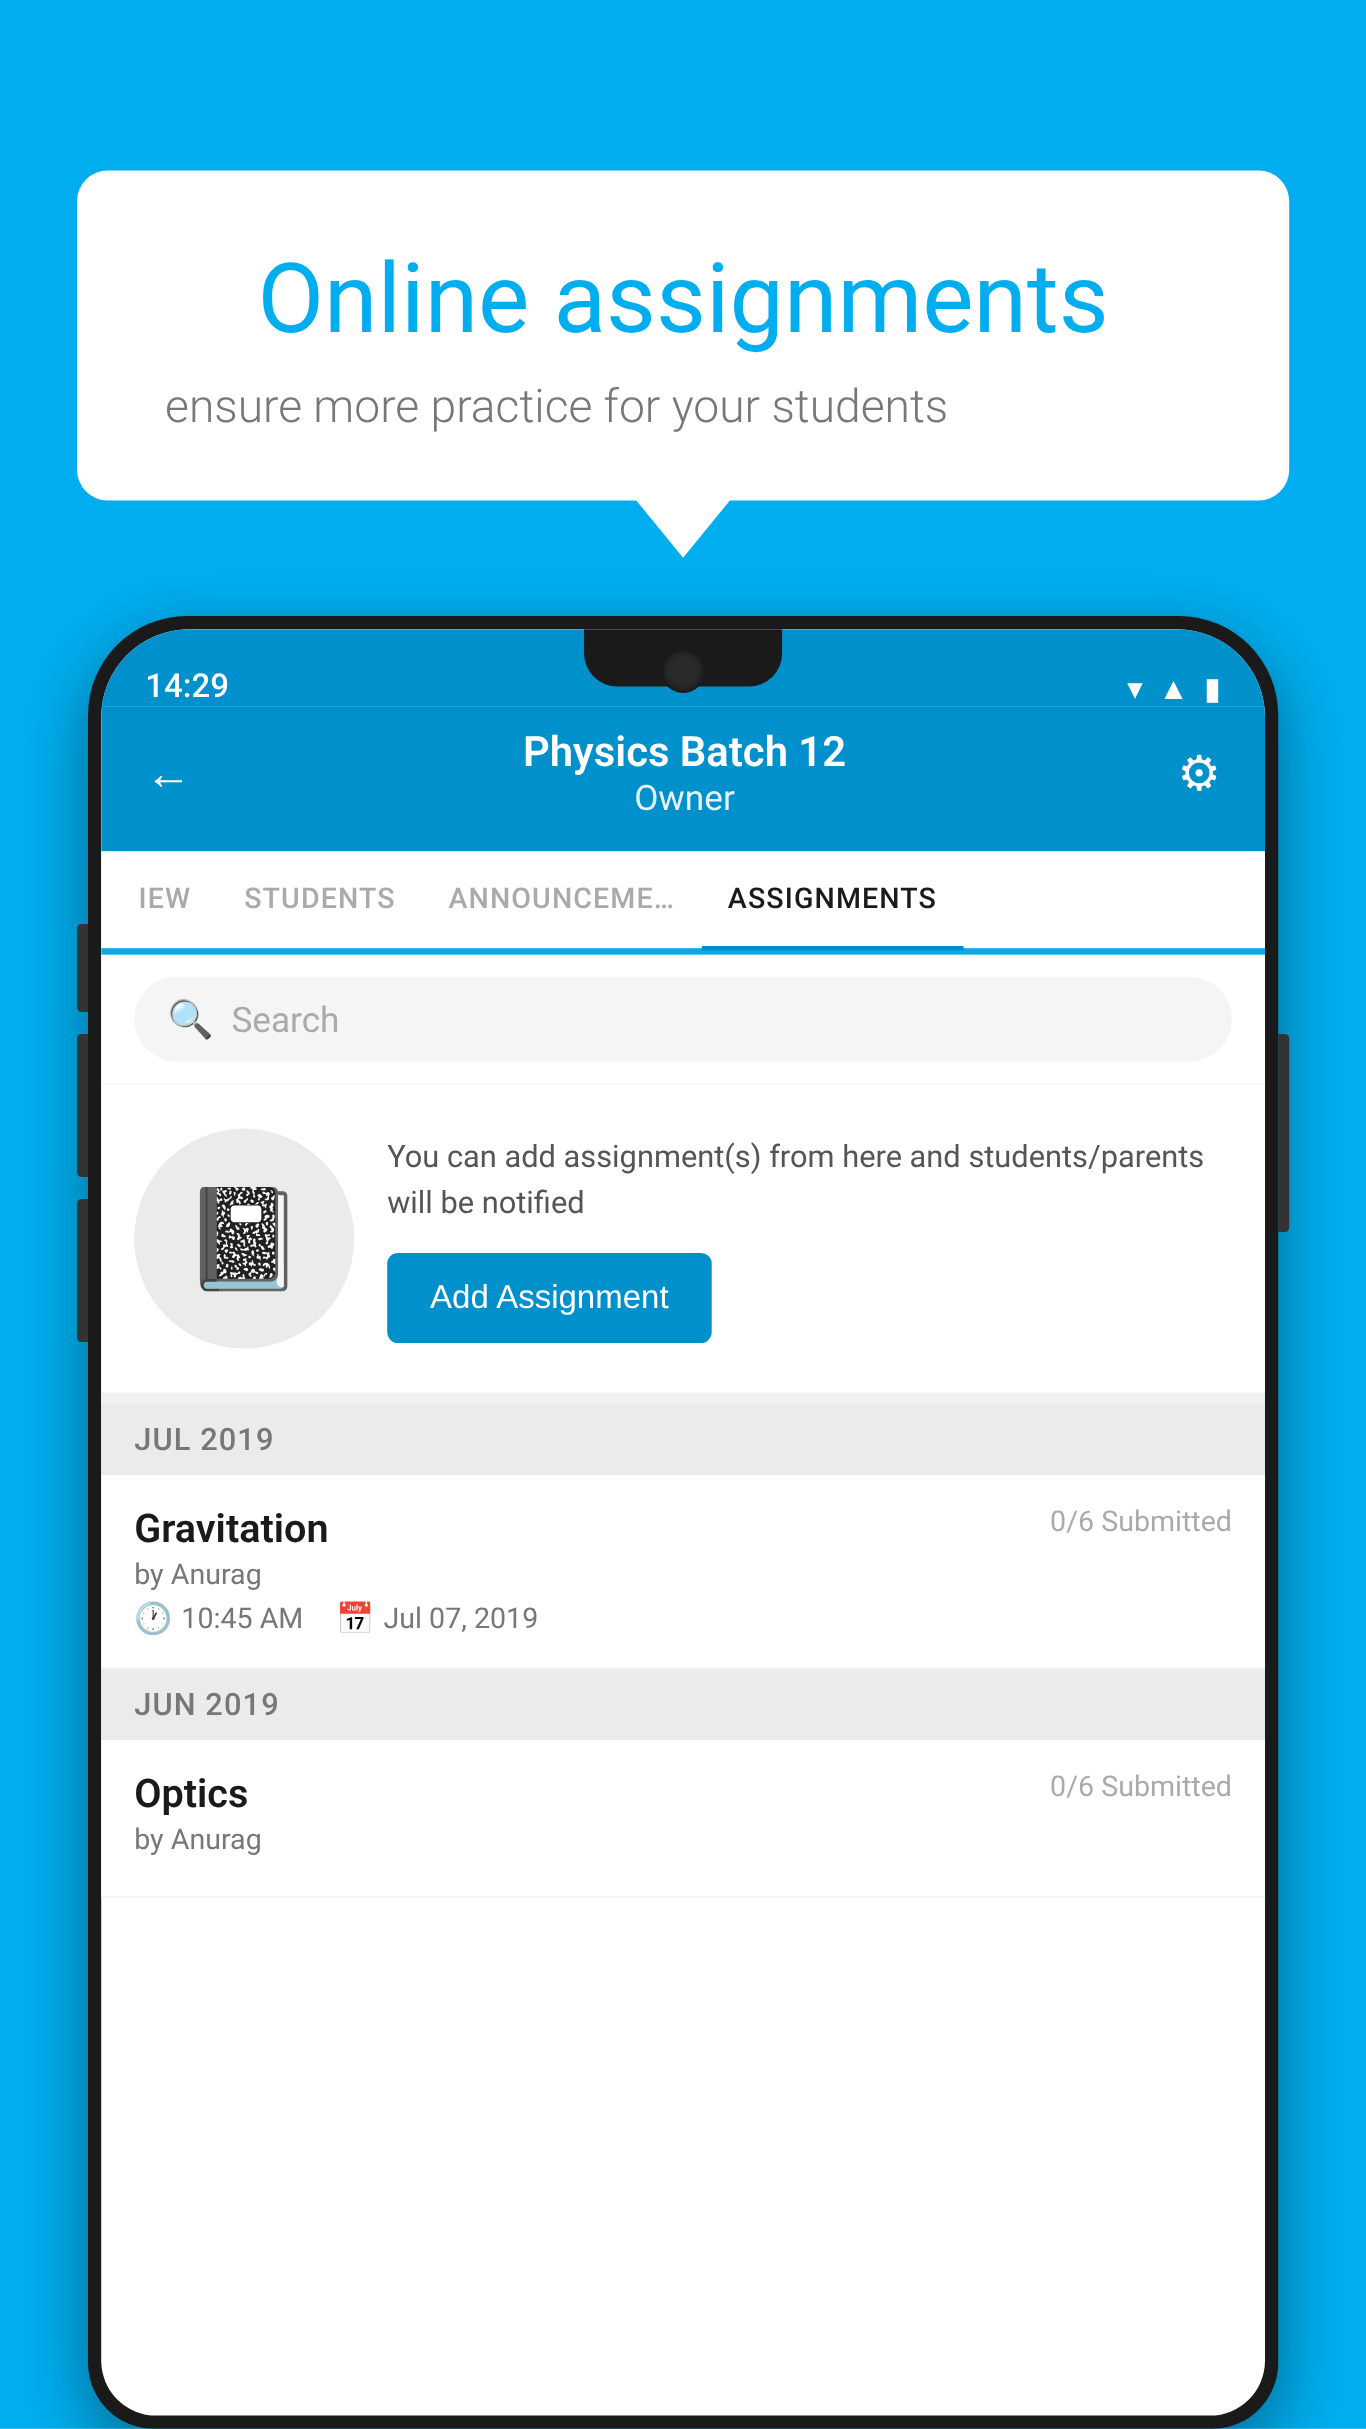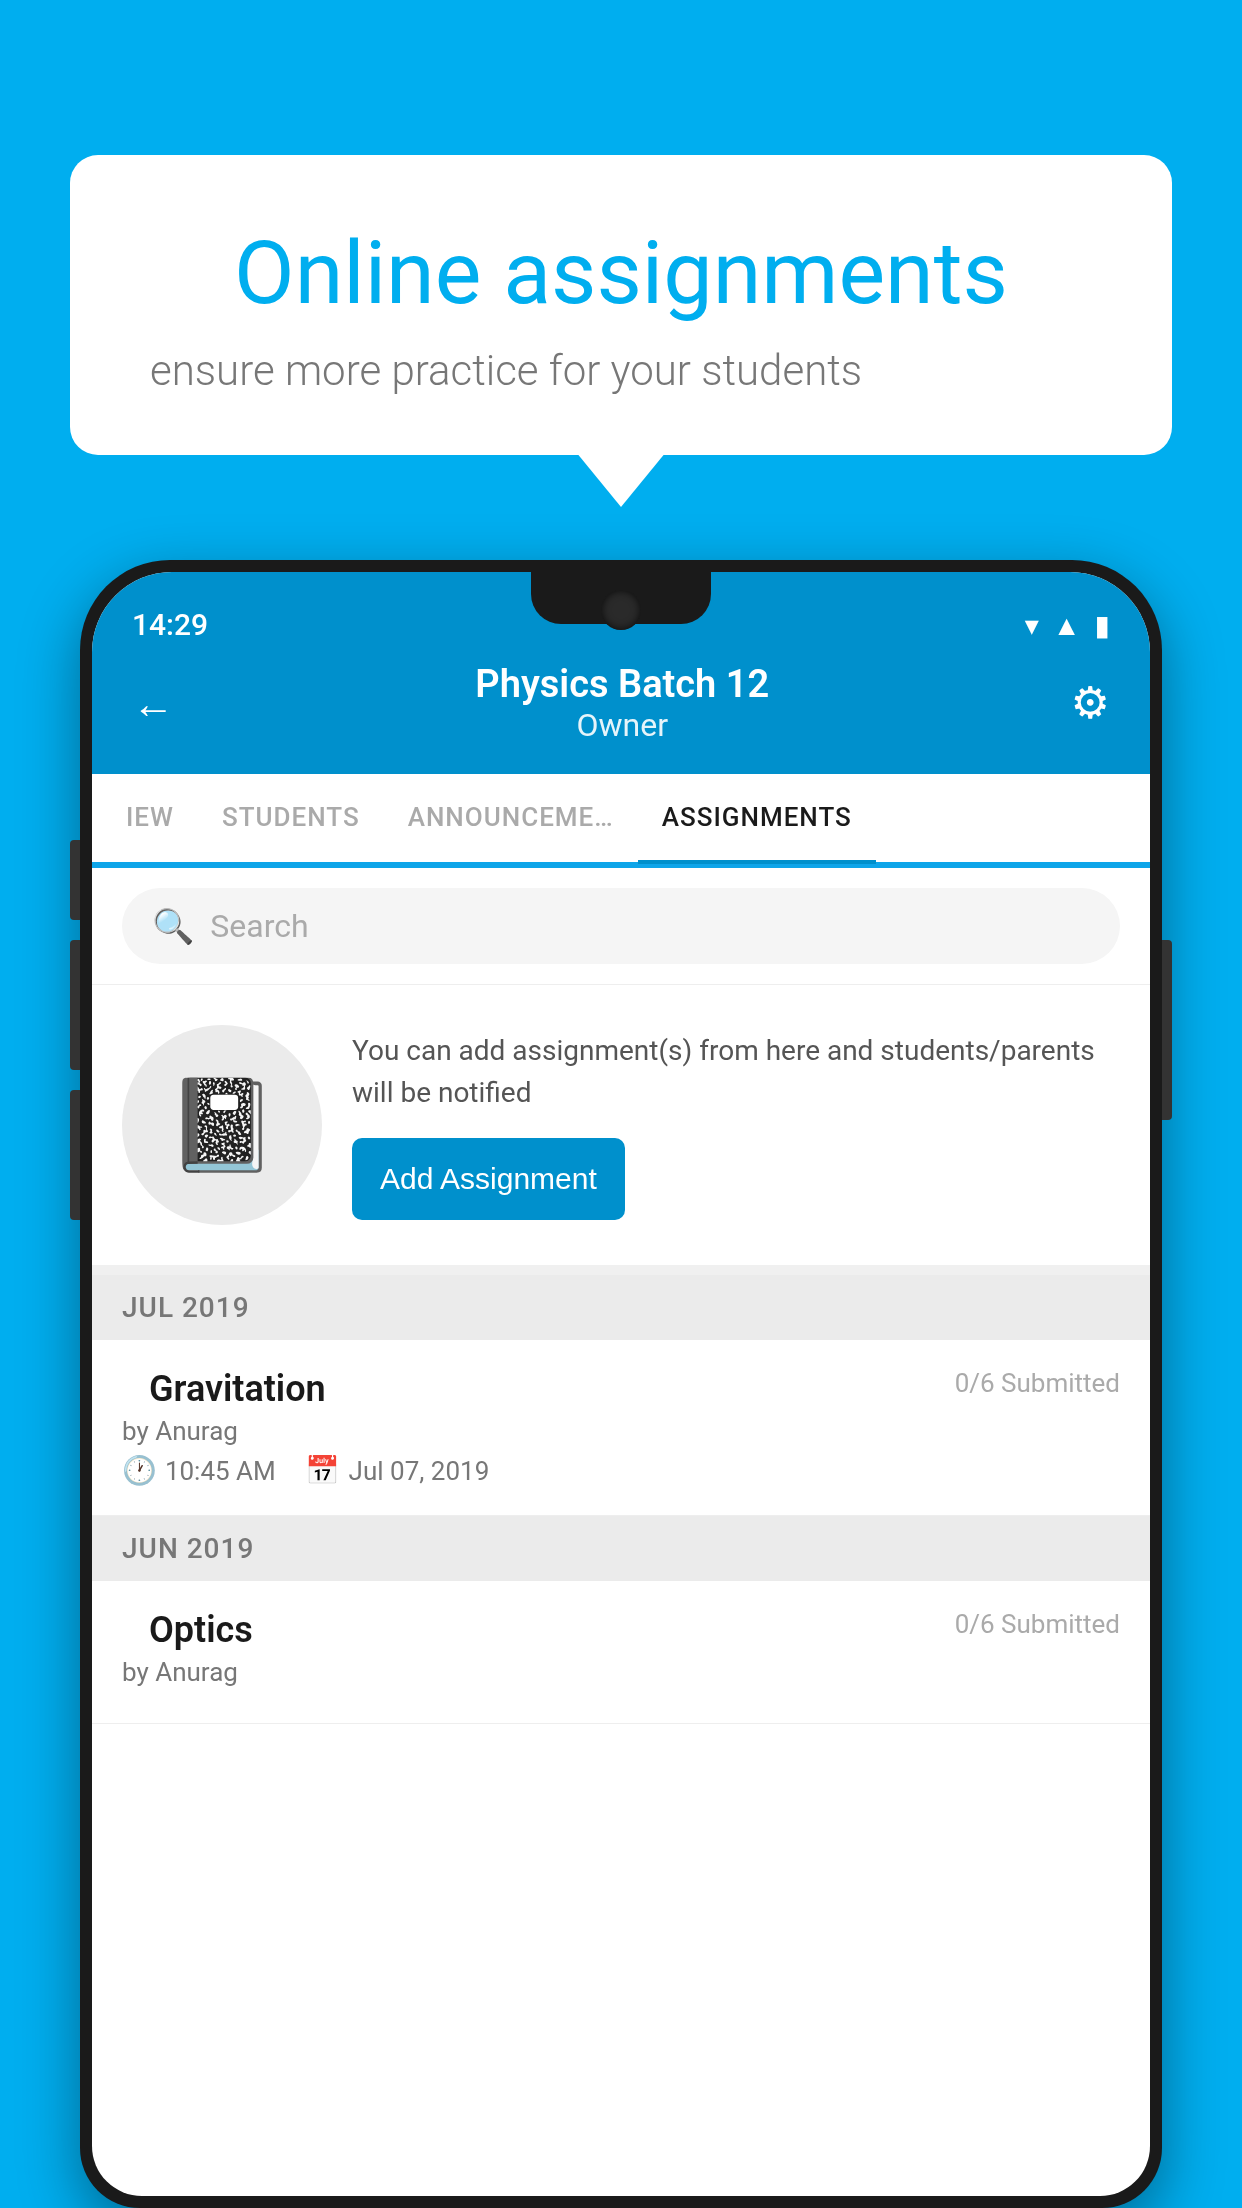--- a/index.html
+++ b/index.html
@@ -244,21 +244,21 @@
       font-size: 28px;
       line-height: 1.5;
       margin-bottom: 24px;
     }
 
     .add-assignment-btn {
       background: #0090CC;
       color: white;
       border: none;
       border-radius: 10px;
-      padding: 24px 28px;
+      padding: 24px 39px;
       font-size: 30px;
       font-weight: 500;
       cursor: pointer;
     }
 
     
     .month-section {
       background: #ebebeb;
       padding: 16px 30px;
     }
@@ -281,21 +281,20 @@
       display: flex;
       justify-content: space-between;
       align-items: flex-start;
       margin-bottom: 6px;
     }
 
     .assignment-name {
       font-size: 36px;
       font-weight: 600;
       color: #1a1a1a;
-      margin-left: 27px;
     }
 
     .assignment-submitted {
       font-size: 26px;
       color: #aaa;
     }
 
     .assignment-by {
       color: #777;
       font-size: 26px;

